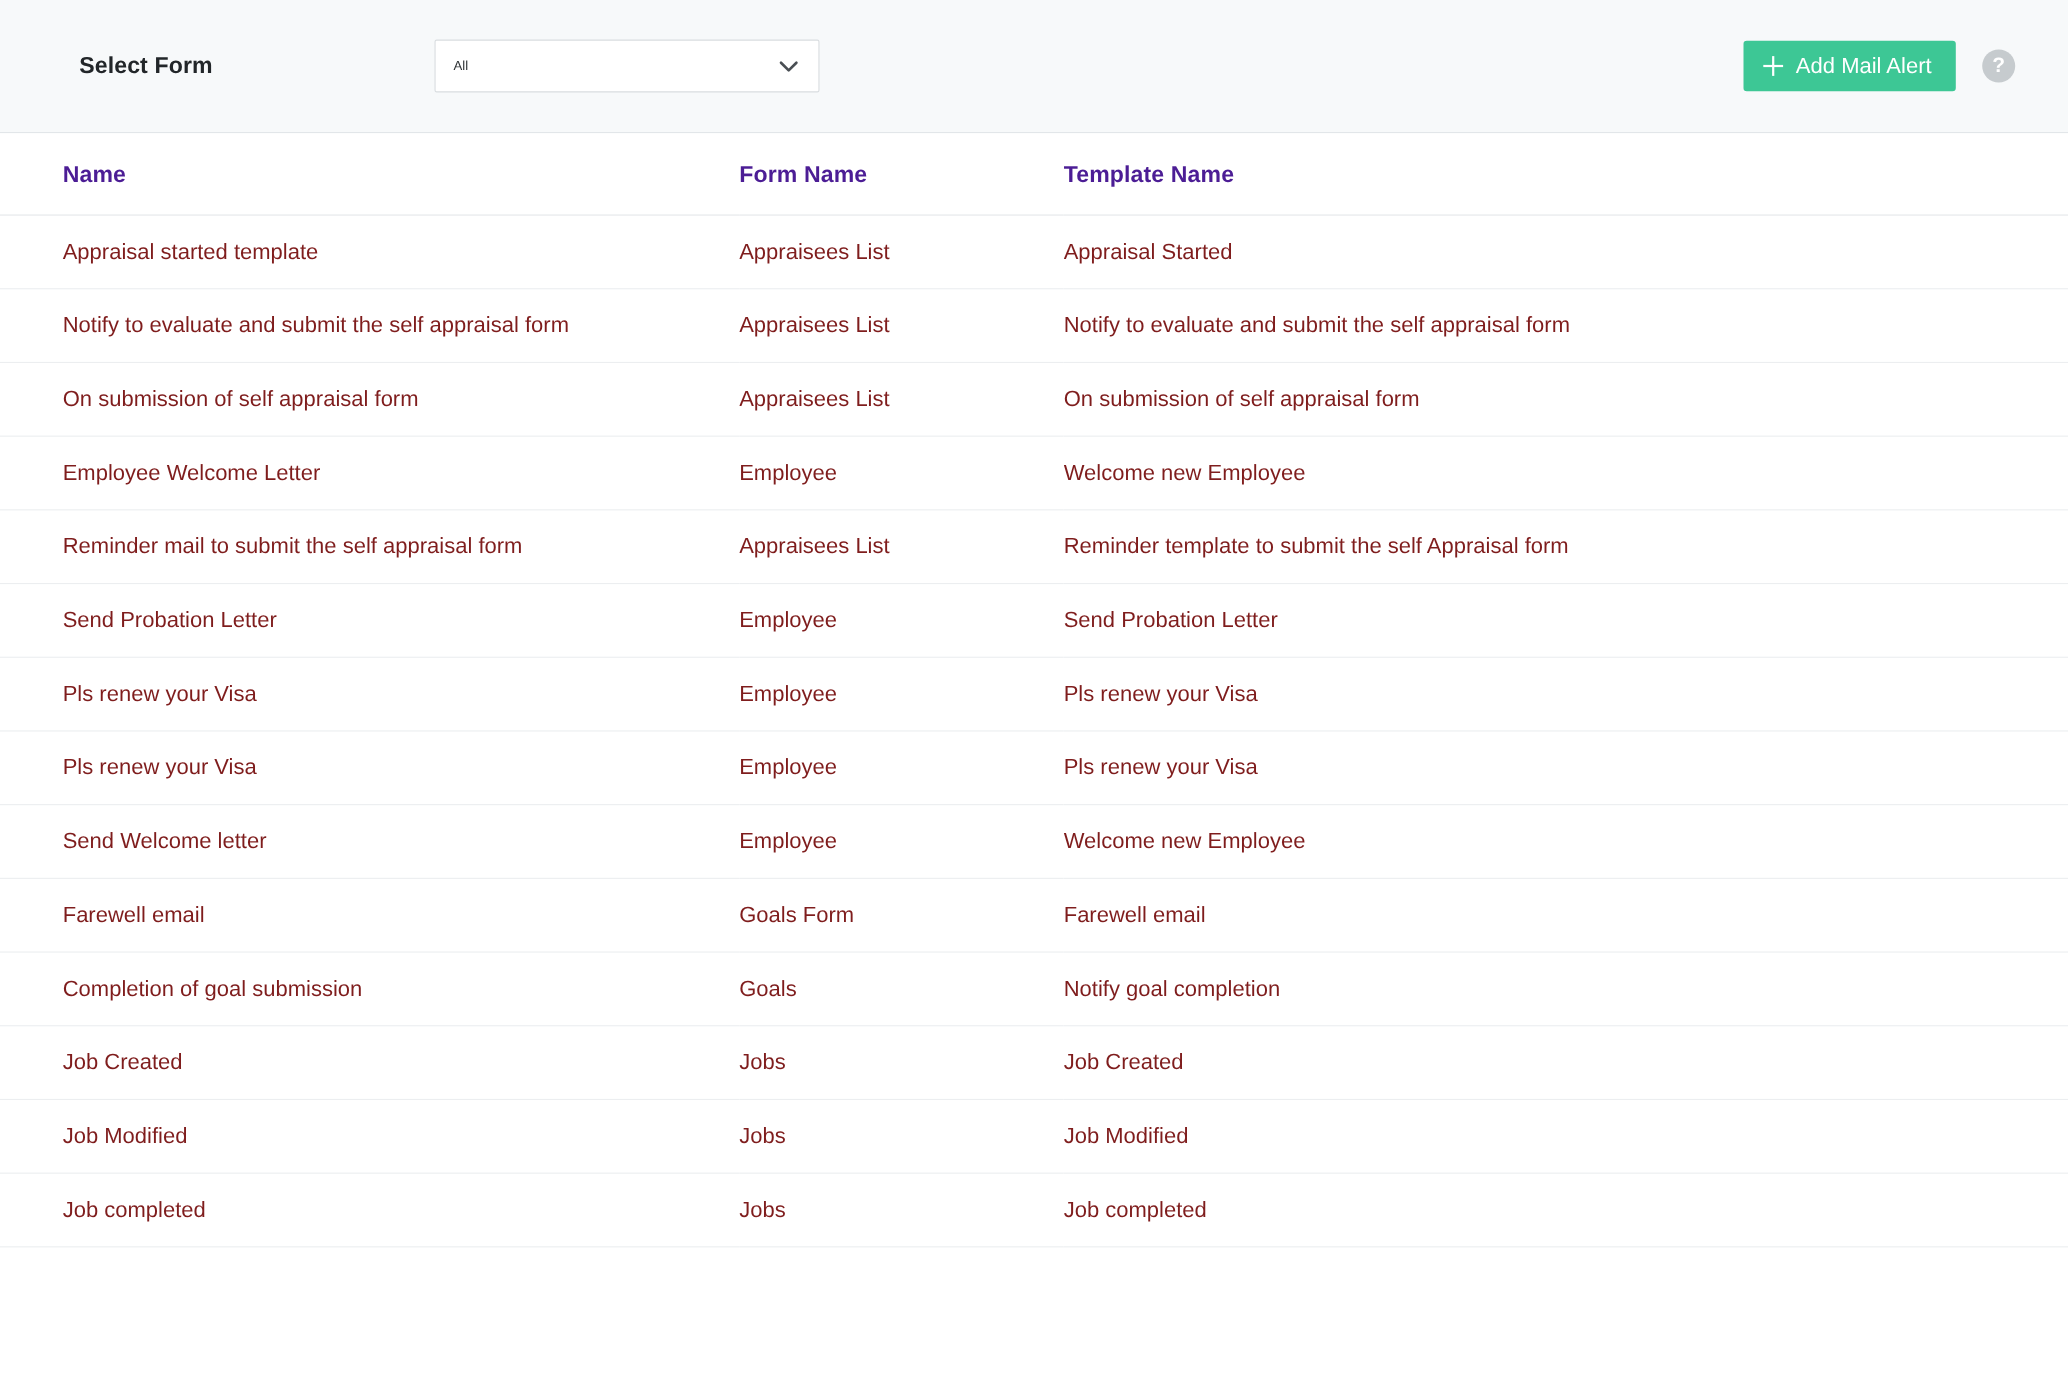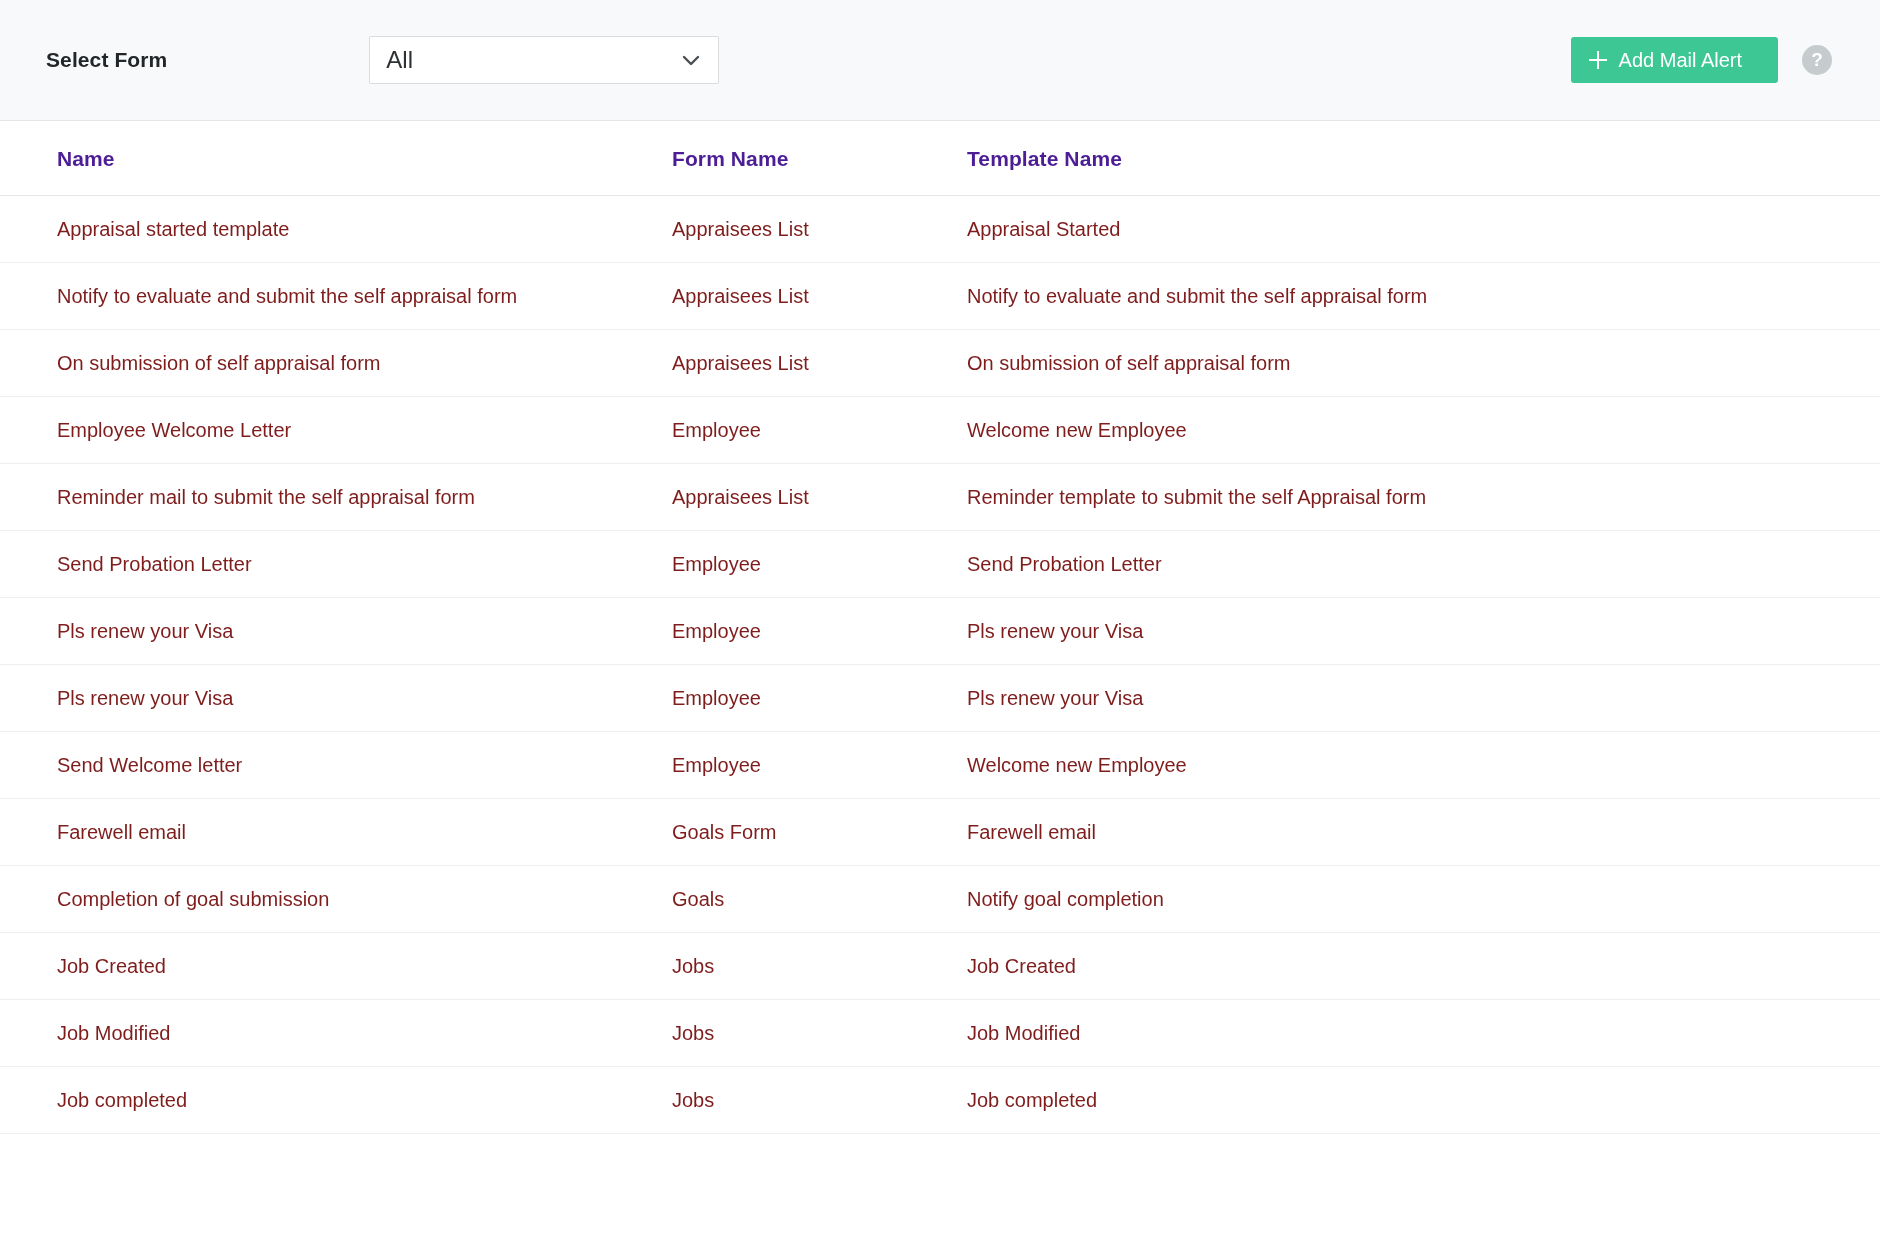--- a/index.html
+++ b/index.html
@@ -32,37 +32,38 @@
     align-items: center;
     gap: 0;
     flex: 1 1 auto;
   }
   .select-form-label {
     font-size: 21px;
     font-weight: bold;
     color: #222629;
     letter-spacing: 0.1px;
     white-space: nowrap;
+    margin-left: 26px;
   }
   .select-wrap {
     position: relative;
     margin-left: 202px;
     width: 350px;
     height: 48px;
   }
   .select-box {
     width: 100%;
     height: 100%;
     background: #ffffff;
     border: 1px solid #d9dde0;
     border-radius: 2px;
     display: flex;
     align-items: center;
     padding: 0 16px;
-    font-size: 24px;
+    font-size: 12px;
     color: #2d3134;
     cursor: pointer;
   }
   .select-value { flex: 1 1 auto; }
   .chevron-down {
     width: 22px; height: 22px;
     position: relative;
     flex: 0 0 auto;
   }
   .chevron-down svg { display: block; }
@@ -72,21 +73,21 @@
     align-items: center;
     gap: 24px;
     flex: 0 0 auto;
   }
   .add-btn {
     background: #3dc795;
     color: #ffffff;
     border: none;
     border-radius: 3px;
     height: 46px;
-    padding: 0 36px 0 18px;
+    padding: 0 22px 0 18px;
     display: flex;
     align-items: center;
     gap: 12px;
     font-size: 20px;
     font-family: "Liberation Sans", sans-serif;
     cursor: pointer;
     white-space: nowrap;
   }
   .plus-icon {
     width: 18px; height: 18px;

